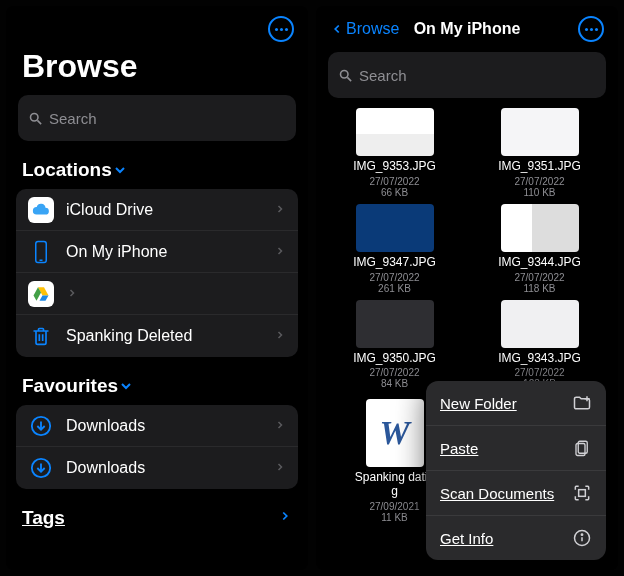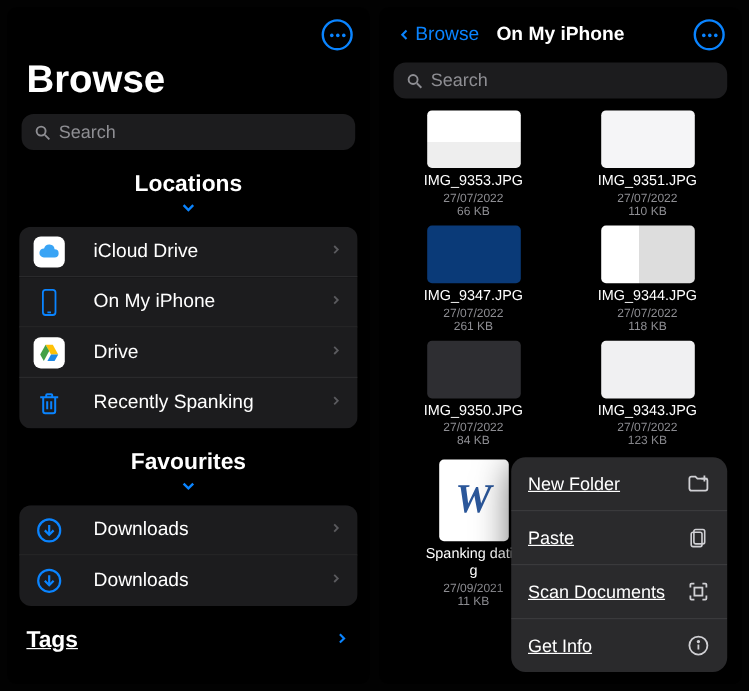--- a/index.html
+++ b/index.html
@@ -6,30 +6,30 @@
   body { background:#020202; width:624px; height:576px; overflow:hidden; color:#fff; }
   .root { display:flex; gap:8px; padding:6px; height:100%; }
   .pane { background:#000; border-radius:8px; flex:1 1 0; position:relative; overflow:hidden; }
 
   
   .hdr-left { display:flex; justify-content:flex-end; padding:10px 14px 0 14px; }
   .more-circle { width:26px; height:26px; border:2px solid #0a84ff; border-radius:50%; display:flex; align-items:center; justify-content:center; }
   .more-dots { display:flex; gap:2px; }
   .more-dots span { width:3px; height:3px; background:#0a84ff; border-radius:50%; }
   .big-title { font-size:32px; font-weight:700; padding:6px 16px 10px 16px; }
-  .searchbar { margin:0 12px; background:#1c1c1e; border-radius:10px; height:30px; display:flex; align-items:center; padding:0 10px; color:#8e8e93; gap:6px; }
+  .searchbar { margin:0 12px; background:#1c1c1e; border-radius:10px; height:46px; display:flex; align-items:center; padding:0 10px; color:#8e8e93; gap:6px; }
   .search-ic { width:15px; height:15px; }
   .search-txt { font-size:15px; color:#8e8e93; }
 
-  .section-hdr { display:flex; justify-content:flex-end; align-items:center; padding:18px 16px 8px 16px;flex-direction:column; }
+  .section-hdr { display:flex; justify-content:flex-start; align-items:center; padding:18px 16px 8px 16px; }
   .section-hdr .lbl { font-size:19px; font-weight:700; }
   .chev-down svg, .chev-right svg { display:block; }
 
   .group { margin:0 10px; border-radius:10px; overflow:hidden; }
-  .row { display:flex; align-items:center; background:#1c1c1e; height:42px; padding:0 12px; gap:24px; border-bottom:1px solid #2a2a2c; }
+  .row { display:flex; align-items:center; background:#1c1c1e; height:42px; padding:0 12px; gap:12px; border-bottom:1px solid #2a2a2c; }
   .group .row:last-child { border-bottom:none; }
   .row .ic { width:26px; height:26px; display:flex; align-items:center; justify-content:center; }
   .row .txt { flex:1; font-size:16px; }
   .chev { color:#5a5a5e; }
 
   .cloud { width:26px; height:26px; background:#fff; border-radius:6px; display:flex; align-items:center; justify-content:center; }
   .driveApp { width:26px; height:26px; background:#fff; border-radius:6px; display:flex; align-items:center; justify-content:center; }
 
   .tags-row { display:flex; justify-content:space-between; align-items:center; padding:18px 16px;text-decoration:underline; }
   .tags-row .lbl { font-size:19px; font-weight:700; }
@@ -121,36 +121,35 @@
       <div class="row">
         <div class="ic">
             <div class="driveApp">
               <svg width="18" height="18" viewBox="0 0 24 24">
                 <polygon fill="#ffc107" points="8,3 16,3 22,14 14,14"></polygon>
                 <polygon fill="#1e88e5" points="14,14 22,14 18,21 10,21"></polygon>
                 <polygon fill="#43a047" points="8,3 2,14 6,21 12,10"></polygon>
               </svg>
             </div>
           </div>
-        <span class="txt">Drive</span>
         <span class="chev"><svg width="12" height="12" viewBox="0 0 24 24" fill="none" stroke="#5a5a5e" stroke-width="3">
               <polyline points="9 6 15 12 9 18"></polyline>
             </svg></span>
       </div>
       <div class="row">
         <div class="ic">
             <svg width="20" height="20" viewBox="0 0 24 24" fill="none" stroke="#0a84ff" stroke-width="2">
               <polyline points="3 6 21 6"></polyline>
               <path d="M6 6v14a2 2 0 0 0 2 2h8a2 2 0 0 0 2-2V6"></path>
               <line x1="10" y1="10" x2="10" y2="18"></line>
               <line x1="14" y1="10" x2="14" y2="18"></line>
               <path d="M9 6V4a1 1 0 0 1 1-1h4a1 1 0 0 1 1 1v2"></path>
             </svg>
           </div>
-        <span class="txt">Recently Spanking</span>
+        <span class="txt">Spanking Deleted</span>
         <span class="chev"><svg width="12" height="12" viewBox="0 0 24 24" fill="none" stroke="#5a5a5e" stroke-width="3">
               <polyline points="9 6 15 12 9 18"></polyline>
             </svg></span>
       </div>
     </div>
 
     <div class="section-hdr">
       <span class="lbl">Favourites</span>
       <span class="chev-down">
           <svg width="16" height="16" viewBox="0 0 24 24" fill="none" stroke="#0a84ff" stroke-width="3">

